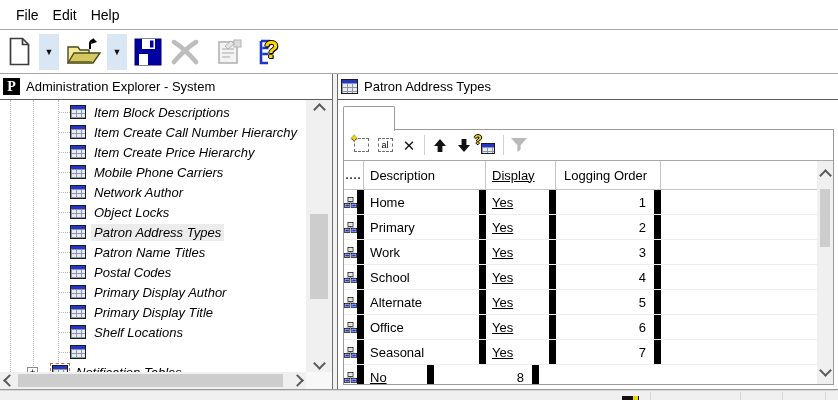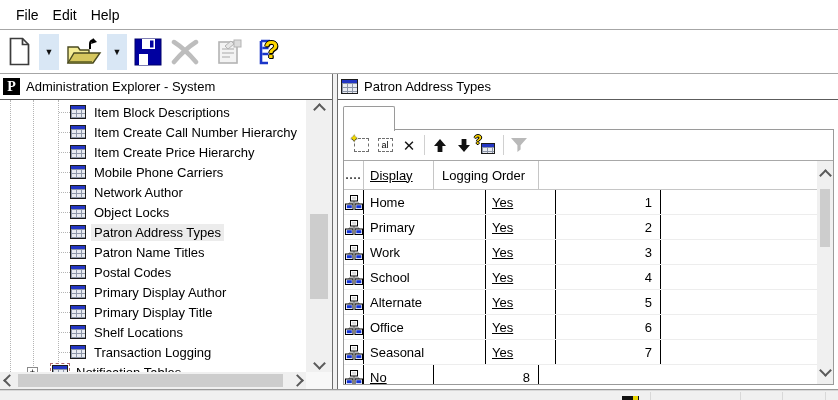--- a/index.html
+++ b/index.html
@@ -32,21 +32,21 @@
   .tico{width:16px;height:14px;border:1px solid #1b1b1b;position:relative;display:inline-block;
     background:#dfe3ec;flex:none;box-sizing:border-box;}
   .tico::before{content:"";position:absolute;left:0;right:0;top:0;height:3px;background:#2336c4;}
   .tico::after{content:"";position:absolute;left:0;right:0;top:3px;bottom:0;
     background:
       repeating-linear-gradient(to right,#8d96a8 0 1px,transparent 1px 5px),
       repeating-linear-gradient(to bottom,#8d96a8 0 1px,transparent 1px 4px),#e9ecf2;}
   .tico.dashed{outline:1px dashed #b06a6a;outline-offset:1px;}
   
   .left-panel{width:332px;display:flex;flex-direction:column;background:#fff;}
-  .tree-wrap{position:relative;flex:1;}
+  .tree-wrap{position:relative;flex:1;font-style:italic;}
   .tree-content{position:absolute;left:0;top:0;right:26px;bottom:17px;overflow:hidden;}
   .guide{position:absolute;top:0;bottom:0;width:0;border-left:1px dotted #b5b5b5;}
   .trow{height:20px;display:flex;align-items:center;gap:5px;padding-left:70px;
     font-size:13px;white-space:nowrap;position:relative;cursor:default;}
   .trow::before{content:"";position:absolute;left:59px;top:50%;width:11px;height:0;
     border-top:1px dotted #b5b5b5;}
   .trow .tlbl{padding:1px 3px;}
   .trow.sel .tlbl{background:#ececec;}
   .trow.notif{padding-left:0;}
   .trow.notif::before{display:none;}
@@ -81,21 +81,21 @@
   .xglyph{font-size:15px;font-weight:bold;color:#111;line-height:1;}
   .qmark{position:absolute;left:-7px;top:-8px;color:#ffd800;font-weight:bold;font-size:13px;
     text-shadow:-1px 0 #000,1px 0 #000,0 -1px #000,0 1px #000;}
   .minitable{width:14px;height:11px;position:relative;}
   
   .dtable{position:absolute;left:0;right:0;top:30px;bottom:0;border-top:1px solid #a8a8a8;
     overflow:hidden;}
   .dhdr{display:flex;height:28px;align-items:center;font-size:13px;border-bottom:1px solid #c6c6c6;}
   .dhdr .cell{border-right:1px solid #c6c6c6;height:100%;display:flex;align-items:center;box-sizing:border-box;}
   .drow{display:flex;height:24px;align-items:center;font-size:13px;border-bottom:1px solid #ededed;}
-  .drow .cell{border-right:1px solid #000000;height:100%;display:flex;align-items:center;box-sizing:border-box;}
+  .drow .cell{border-right:7px solid #000000;height:100%;display:flex;align-items:center;box-sizing:border-box;}
   .c0{width:20px;justify-content:center;flex:none;}
   .c1{width:122px;padding-left:6px;flex:none;}
   .c2{width:70px;padding-left:6px;flex:none;text-decoration:underline;}
   .c3{width:105px;justify-content:flex-end;padding-right:8px;flex:none;}
   .c4{flex:1;border-right:none !important;}
   .dots{letter-spacing:1px;font-weight:bold;font-size:11px;color:#222;}
   .tsb{position:absolute;right:0;top:0;bottom:0;width:16px;background:#f0f0f0;}
   
   .statusbar{height:10px;background:#f0f0f0;border-top:1px solid #d8d8d8;position:relative;}
   .ssep{position:absolute;top:1px;bottom:0;width:1px;background:#d8d8d8;}
@@ -234,21 +234,20 @@
         <div class="trow">
           <span class="tico"></span>
           <span class="tlbl">Primary Display Title</span>
         </div>
         <div class="trow">
           <span class="tico"></span>
           <span class="tlbl">Shelf Locations</span>
         </div>
         <div class="trow">
           <span class="tico"></span>
-          <span class="tlbl">Transaction Logging</span>
         </div>
         <div class="trow notif">
           <span class="plusbox">+</span>
           <span class="tico dashed" style="margin-left:9px"></span>
           <span class="tlbl">Notification Tables</span>
         </div>
       </div>
 
       <div class="sb-v">
         <div class="sb-arrow" style="left:0;right:0;top:3px;height:12px">
@@ -323,20 +322,21 @@
               <svg width="18" height="16" viewBox="0 0 18 16">
                   <path d="M1 1 H17 L10.6 8.2 V12.5 L7.4 15 V8.2 Z" fill="#b9b9b9"></path>
                 </svg>
             </span>
           </div>
         </div>
 
         <div class="dtable">
           <div class="dhdr">
             <span class="cell c0 dots">....</span>
+            <span class="cell c1">Description</span>
             <span class="cell c2">Display</span>
             <span class="cell c3" style="justify-content:flex-start;padding-left:8px">Logging Order</span>
             <span class="cell c4"></span>
           </div>
 
           <div class="drow">
             <span class="cell c0">
                 <svg width="18" height="15" viewBox="0 0 18 15">
                   <path d="M9 5 V8 M4 8 H14 M4 8 V10 M14 8 V10" stroke="#777" fill="none"></path>
                   <rect x="5.5" y="0.5" width="7" height="5.5" fill="#fff" stroke="#000"></rect>

